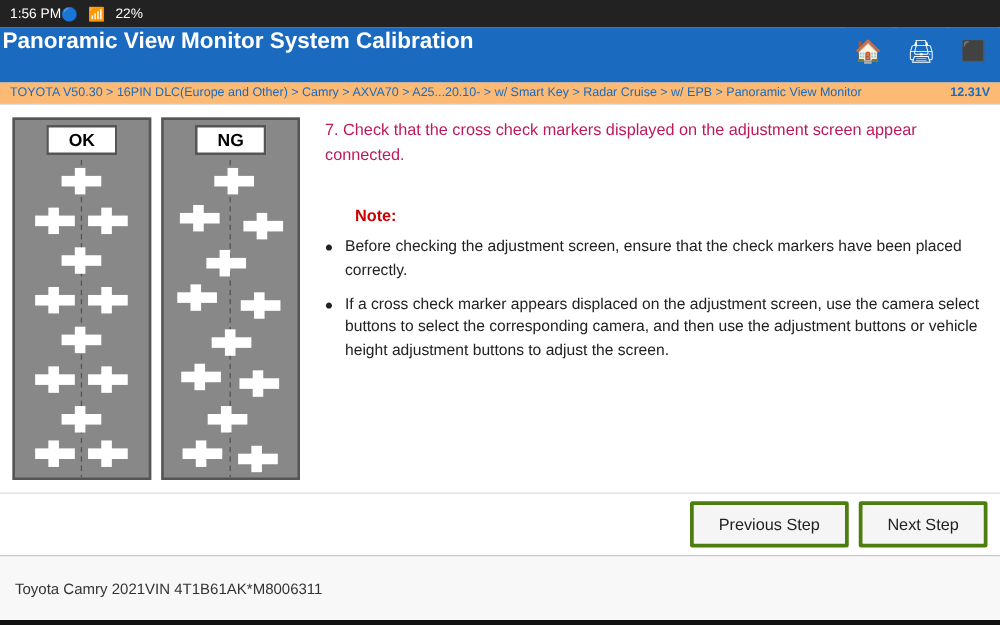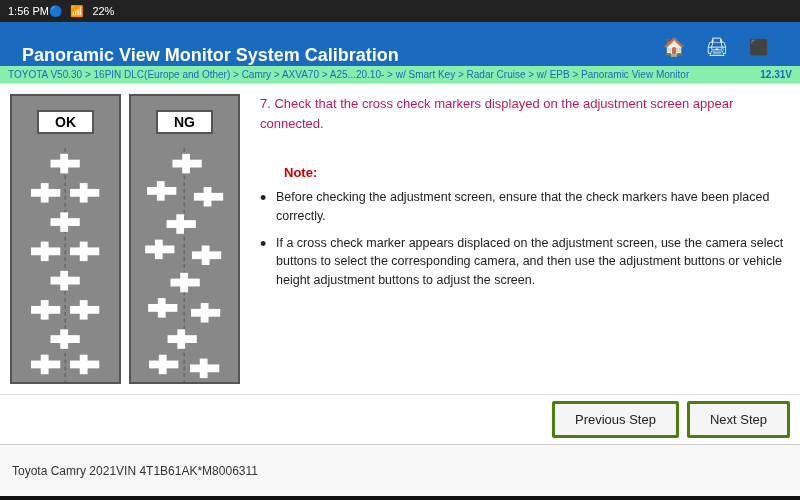--- a/index.html
+++ b/index.html
@@ -15,22 +15,22 @@
       padding: 0 8px;
       color: white;
       font-size: 11px;
     }
 
     
     #header {
       background: #1a6bbf;
       height: 44px;
       display: flex;
-      align-items: flex-end;
-      padding: 0 22px;
+      align-items: flex-start;
+      padding: 0 2px;
       color: white;
     }
     #header-title {
       flex: 1;
       font-size: 18px;
       font-weight: bold;
       color: white;
     }
     .header-btn {
       width: 38px;
@@ -41,21 +41,21 @@
       font-size: 18px;
       cursor: pointer;
       display: flex;
       align-items: center;
       justify-content: center;
       margin-left: 4px;
     }
 
     
     #breadcrumb {
-      background: #86efac;
+      background: #fdba74;
       padding: 3px 8px;
       font-size: 10px;
       color: #1a6bbf;
       border-bottom: 1px solid #ddd;
       white-space: nowrap;
       overflow: hidden;
       text-overflow: ellipsis;
       display: flex;
       align-items: center;
       justify-content: space-between;
@@ -89,21 +89,21 @@
       align-items: center;
       position: relative;
     }
 
     .diagram-label {
       background: white;
       border: 2px solid #555;
       padding: 2px 16px;
       font-size: 14px;
       font-weight: bold;
-      margin: 14px auto;
+      margin: 4px auto;
       text-align: center;
     }
 
     
     #text-panel {
       flex: 1;
       padding-left: 10px;
       font-size: 13px;
       color: #222;
       line-height: 1.5;

